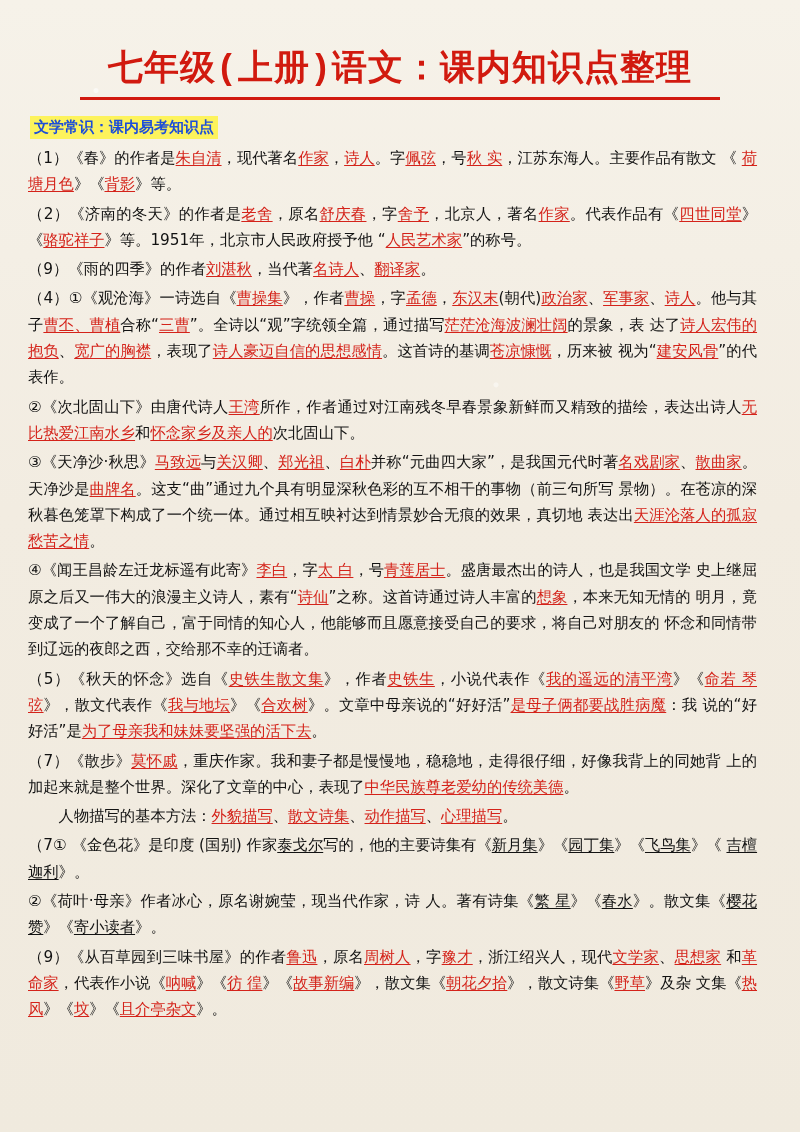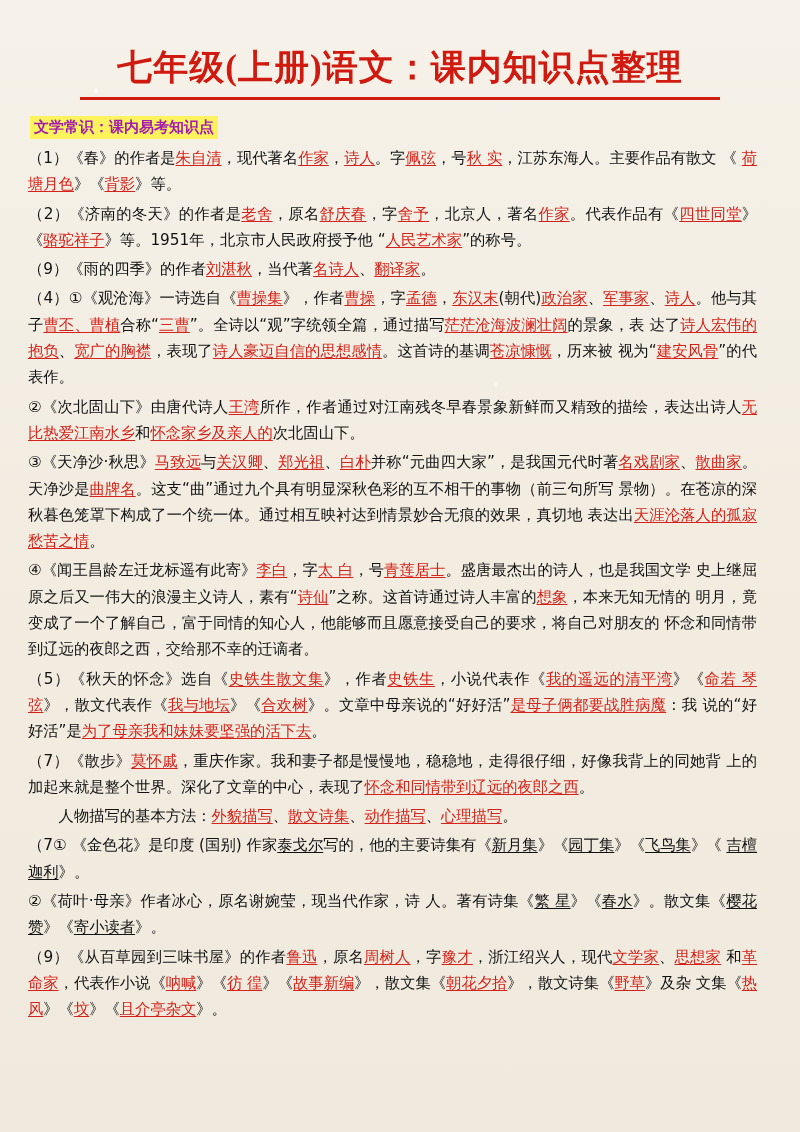--- a/index.html
+++ b/index.html
@@ -24,32 +24,32 @@
       radial-gradient(circle at 30% 70%, rgba(255,255,255,0.4) 0 2px, rgba(0,0,0,0) 3px),
       linear-gradient(180deg, #f6f2e9 0%, #f2ece1 45%, #f0eade 100%);
   }
   .title {
     text-align: center;
     font-size: 35px;
     font-weight: bold;
     color: #d11a0f;
     letter-spacing: 1px;
     margin: 14px 0 6px 0;
-    font-family: Liberation Serif, serif;
+    font-family: Liberation Mono, monospace;
   }
   .title-underline {
     height: 3px;
     background: #d11a0f;
     width: 640px;
     margin: 0 auto 14px auto;
   }
   .section-tag {
     display: inline-block;
     background: #fdf35c;
-    color: #a21caf;
+    color: #1d4ed8;
     font-size: 15px;
     font-weight: bold;
     padding: 2px 4px;
     margin: 2px 0 6px 2px;
   }
   .body {
     font-size: 15.3px;
     line-height: 1.72;
     color: #121212;
     text-align: justify;
@@ -79,20 +79,20 @@
 
   <div class="body" id="content">
       <p class="para"><span class="bk">（1）《春》的作者是</span><span class="ru">朱自清</span><span class="bk">，现代著名</span><span class="ru">作家</span><span class="bk">，</span><span class="ru">诗人</span><span class="bk">。字</span><span class="ru">佩弦</span><span class="bk">，号</span><span class="ru">秋 实</span><span class="bk">，江苏东海人。主要作品有散文 《 </span><span class="ru">荷塘月色</span><span class="bk">》《</span><span class="ru">背影</span><span class="bk">》等。</span></p>
       <p class="para"><span class="bk">（2）《济南的冬天》的作者是</span><span class="ru">老舍</span><span class="bk">，原名</span><span class="ru">舒庆春</span><span class="bk">，字</span><span class="ru">舍予</span><span class="bk">，北京人，著名</span><span class="ru">作家</span><span class="bk">。代表作品有《</span><span class="ru">四世同堂</span><span class="bk">》《</span><span class="ru">骆驼祥子</span><span class="bk">》等。1951年，北京市人民政府授予他 “</span><span class="ru">人民艺术家</span><span class="bk">”的称号。</span></p>
       <p class="para"><span class="bk">（9）《雨的四季》的作者</span><span class="ru">刘湛秋</span><span class="bk">，当代著</span><span class="ru">名诗人</span><span class="bk">、</span><span class="ru">翻译家</span><span class="bk">。</span></p>
       <p class="para"><span class="bk">（4）①《观沧海》一诗选自《</span><span class="ru">曹操集</span><span class="bk">》，作者</span><span class="ru">曹操</span><span class="bk">，字</span><span class="ru">孟德</span><span class="bk">，</span><span class="ru">东汉末</span><span class="bk">(朝代)</span><span class="ru">政治家</span><span class="bk">、</span><span class="ru">军事家</span><span class="bk">、</span><span class="ru">诗人</span><span class="bk">。他与其子</span><span class="ru">曹丕、曹植</span><span class="bk">合称“</span><span class="ru">三曹</span><span class="bk">”。全诗以“观”字统领全篇，通过描写</span><span class="ru">茫茫沧海波澜壮阔</span><span class="bk">的景象，表 达了</span><span class="ru">诗人宏伟的抱负</span><span class="bk">、</span><span class="ru">宽广的胸襟</span><span class="bk">，表现了</span><span class="ru">诗人豪迈自信的思想感情</span><span class="bk">。这首诗的基调</span><span class="ru">苍凉慷慨</span><span class="bk">，历来被 视为“</span><span class="ru">建安风骨</span><span class="bk">”的代表作。</span></p>
       <p class="para"><span class="bk">②《次北固山下》由唐代诗人</span><span class="ru">王湾</span><span class="bk">所作，作者通过对江南残冬早春景象新鲜而又精致的描绘，表达出诗人</span><span class="ru">无比热爱江南水乡</span><span class="bk">和</span><span class="ru">怀念家乡及亲人的</span><span class="bk">次北固山下。</span></p>
       <p class="para"><span class="bk">③《天净沙·秋思》</span><span class="ru">马致远</span><span class="bk">与</span><span class="ru">关汉卿</span><span class="bk">、</span><span class="ru">郑光祖</span><span class="bk">、</span><span class="ru">白朴</span><span class="bk">并称“元曲四大家”，是我国元代时著</span><span class="ru">名戏剧家</span><span class="bk">、</span><span class="ru">散曲家</span><span class="bk">。天净沙是</span><span class="ru">曲牌名</span><span class="bk">。这支“曲”通过九个具有明显深秋色彩的互不相干的事物（前三句所写 景物）。在苍凉的深秋暮色笼罩下构成了一个统一体。通过相互映衬达到情景妙合无痕的效果，真切地 表达出</span><span class="ru">天涯沦落人的孤寂愁苦之情</span><span class="bk">。</span></p>
       <p class="para"><span class="bk">④《闻王昌龄左迁龙标遥有此寄》</span><span class="ru">李白</span><span class="bk">，字</span><span class="ru">太 白</span><span class="bk">，号</span><span class="ru">青莲居士</span><span class="bk">。盛唐最杰出的诗人，也是我国文学 史上继屈原之后又一伟大的浪漫主义诗人，素有“</span><span class="ru">诗仙</span><span class="bk">”之称。这首诗通过诗人丰富的</span><span class="ru">想象</span><span class="bk">，本来无知无情的 明月，竟变成了一个了解自己，富于同情的知心人，他能够而且愿意接受自己的要求，将自己对朋友的 怀念和同情带到辽远的夜郎之西，交给那不幸的迁谪者。</span></p>
       <p class="para"><span class="bk">（5）《秋天的怀念》选自《</span><span class="ru">史铁生散文集</span><span class="bk">》，作者</span><span class="ru">史铁生</span><span class="bk">，小说代表作《</span><span class="ru">我的遥远的清平湾</span><span class="bk">》《</span><span class="ru">命若 琴弦</span><span class="bk">》，散文代表作《</span><span class="ru">我与地坛</span><span class="bk">》《</span><span class="ru">合欢树</span><span class="bk">》。文章中母亲说的“好好活”</span><span class="ru">是母子俩都要战胜病魔</span><span class="bk">：我 说的“好好活”是</span><span class="ru">为了母亲我和妹妹要坚强的活下去</span><span class="bk">。</span></p>
-      <p class="para"><span class="bk">（7）《散步》</span><span class="ru">莫怀戚</span><span class="bk">，重庆作家。我和妻子都是慢慢地，稳稳地，走得很仔细，好像我背上的同她背 上的加起来就是整个世界。深化了文章的中心，表现了</span><span class="ru">怀念和同情带到辽远的夜郎之西</span><span class="bk">。</span></p>
+      <p class="para"><span class="bk">（7）《散步》</span><span class="ru">莫怀戚</span><span class="bk">，重庆作家。我和妻子都是慢慢地，稳稳地，走得很仔细，好像我背上的同她背 上的加起来就是整个世界。深化了文章的中心，表现了</span><span class="ru">中华民族尊老爱幼的传统美德</span><span class="bk">。</span></p>
       <p class="para indent"><span class="bk">人物描写的基本方法：</span><span class="ru">外貌描写</span><span class="bk">、</span><span class="ru">散文诗集</span><span class="bk">、</span><span class="ru">动作描写</span><span class="bk">、</span><span class="ru">心理描写</span><span class="bk">。</span></p>
       <p class="para"><span class="bk">（7①  《金色花》是印度 (国别) 作家</span><span class="bku">泰戈尔</span><span class="bk">写的，他的主要诗集有《</span><span class="bku">新月集</span><span class="bk">》《</span><span class="bku">园丁集</span><span class="bk">》《</span><span class="bku">飞鸟集</span><span class="bk">》《 </span><span class="bku">吉檀迦利</span><span class="bk">》。</span></p>
       <p class="para"><span class="bk">②《荷叶·母亲》作者冰心，原名谢婉莹，现当代作家，诗 人。著有诗集《</span><span class="bku">繁 星</span><span class="bk">》《</span><span class="bku">春水</span><span class="bk">》。散文集《</span><span class="bku">樱花赞</span><span class="bk">》《</span><span class="bku">寄小读者</span><span class="bk">》。</span></p>
       <p class="para"><span class="bk">（9）《从百草园到三味书屋》的作者</span><span class="ru">鲁迅</span><span class="bk">，原名</span><span class="ru">周树人</span><span class="bk">，字</span><span class="ru">豫才</span><span class="bk">，浙江绍兴人，现代</span><span class="ru">文学家</span><span class="bk">、</span><span class="ru">思想家</span><span class="bk"> 和</span><span class="ru">革命家</span><span class="bk">，代表作小说《</span><span class="ru">呐喊</span><span class="bk">》《</span><span class="ru">彷 徨</span><span class="bk">》《</span><span class="ru">故事新编</span><span class="bk">》，散文集《</span><span class="ru">朝花夕拾</span><span class="bk">》，散文诗集《</span><span class="ru">野草</span><span class="bk">》及杂 文集《</span><span class="ru">热 风</span><span class="bk">》《</span><span class="ru">坟</span><span class="bk">》《</span><span class="ru">且介亭杂文</span><span class="bk">》。</span></p>
     </div>
 
 </div>
 
 </body></html>

